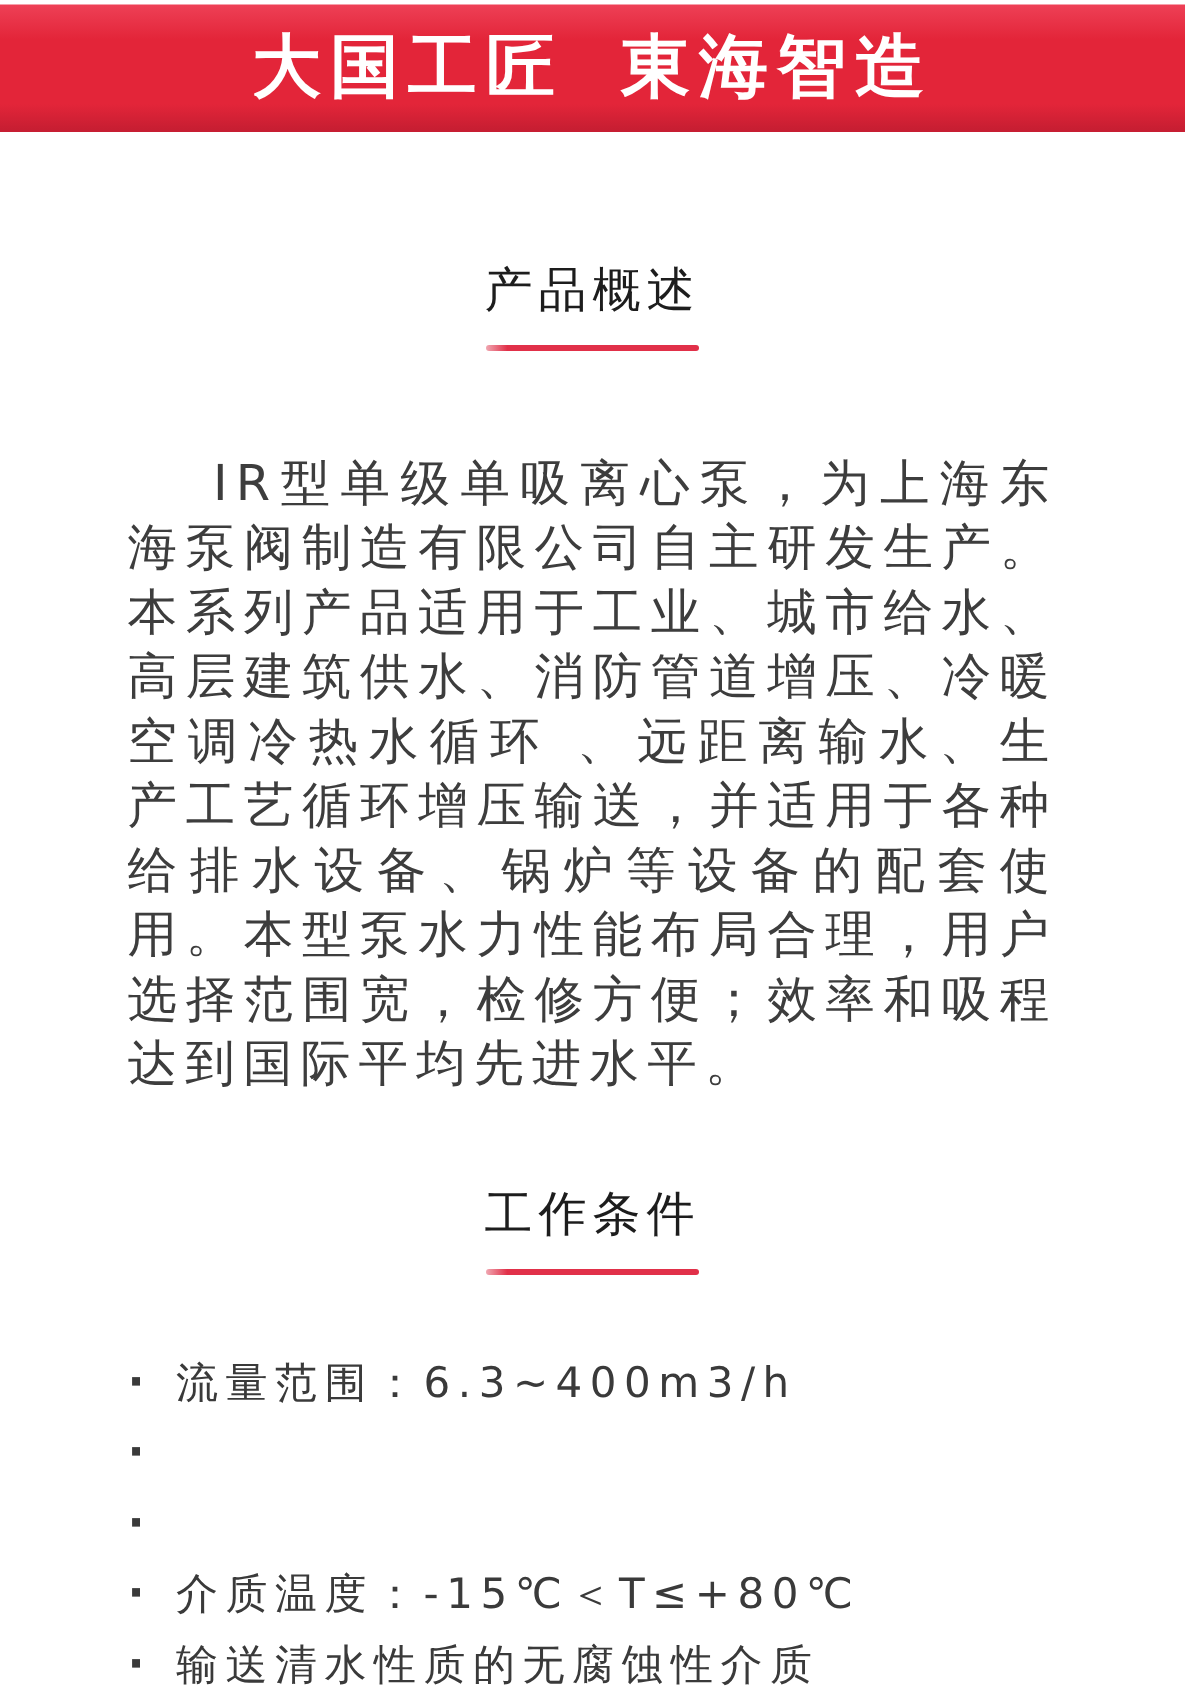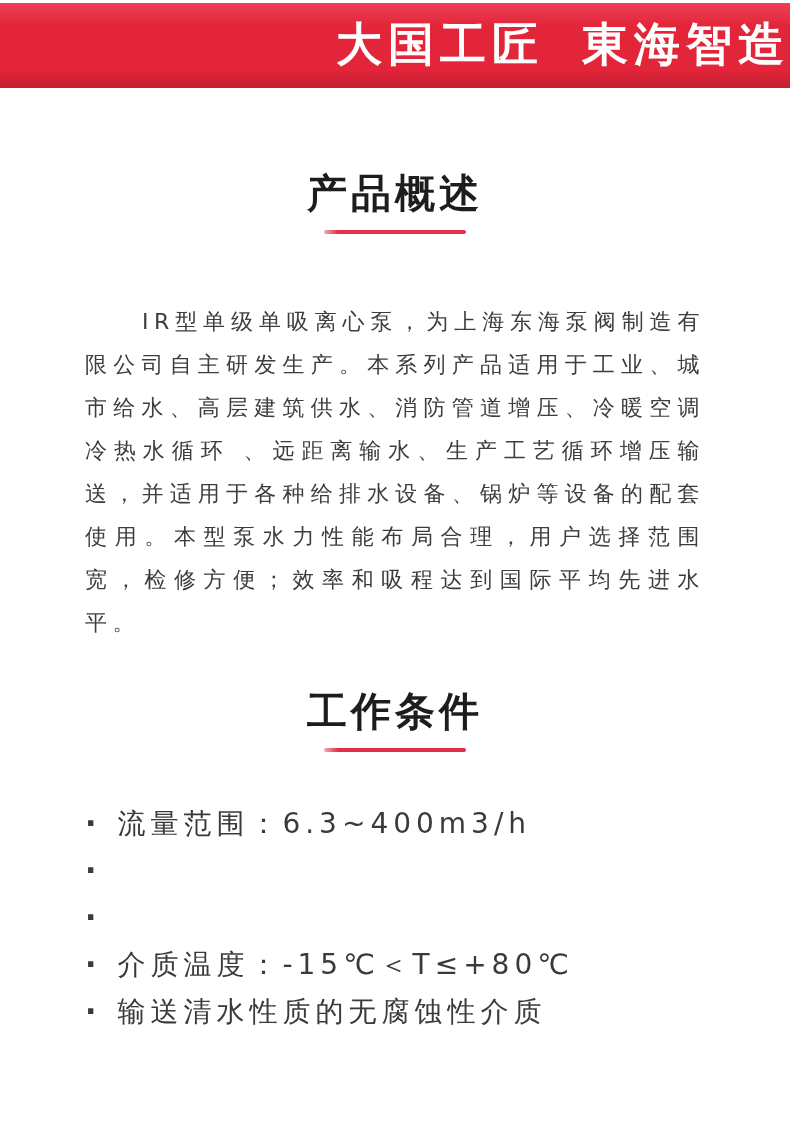--- a/index.html
+++ b/index.html
@@ -18,60 +18,60 @@
     margin-top: 3px;
     height: 85px;
     background: linear-gradient(180deg,
       var(--banner-red-light, #ee4056) 0%,
       var(--banner-red, #e32539) 28%,
       var(--banner-red, #e32539) 80%,
       var(--banner-red-dark, #c71e32) 100%);
     border-bottom: 2px solid var(--banner-red-dark, #c71e32);
     display: flex;
     align-items: center;
-    justify-content: flex-end;
+    justify-content: center;
   }
   .banner-title {
     margin: 0;
     color: var(--banner-text, #ffffff);
     font-size: 46px;
     font-weight: bold;
     letter-spacing: 6px;
     word-spacing: 16px;
     white-space: nowrap;
   }
 
   
   .section-title {
     margin: 0;
     text-align: center;
-    font-size: 40px;
+    font-size: 32px;
     line-height: 50px;
-    font-weight: bold;
+    font-weight: normal;
     color: #1d1d1d;
     letter-spacing: 4px;
   }
   .section-overview .section-title { margin-top: 80px; }
-  .section-conditions .section-title { margin-top: 42px; }
+  .section-conditions .section-title { margin-top: 54px; }
   .title-underline {
     width: 142px;
     height: 4px;
     margin: 12px auto 0 auto;
     background: linear-gradient(90deg,
       #f0a8b2 0%,
       var(--underline-red, #e13049) 10%,
       var(--underline-red, #e13049) 100%);
     border-radius: 2px;
   }
 
   
   .paragraph {
     margin: 66px 85px 0 85px;
     width: 620px;
-    font-size: 22px;
+    font-size: 33px;
     line-height: 43px;
     letter-spacing: 5.5px;
     color: #3d3d3d;
     text-align: justify;
     text-indent: 57px;
   }
 
   
   .bullet-list {
     margin: 56px 0 0 85px;

